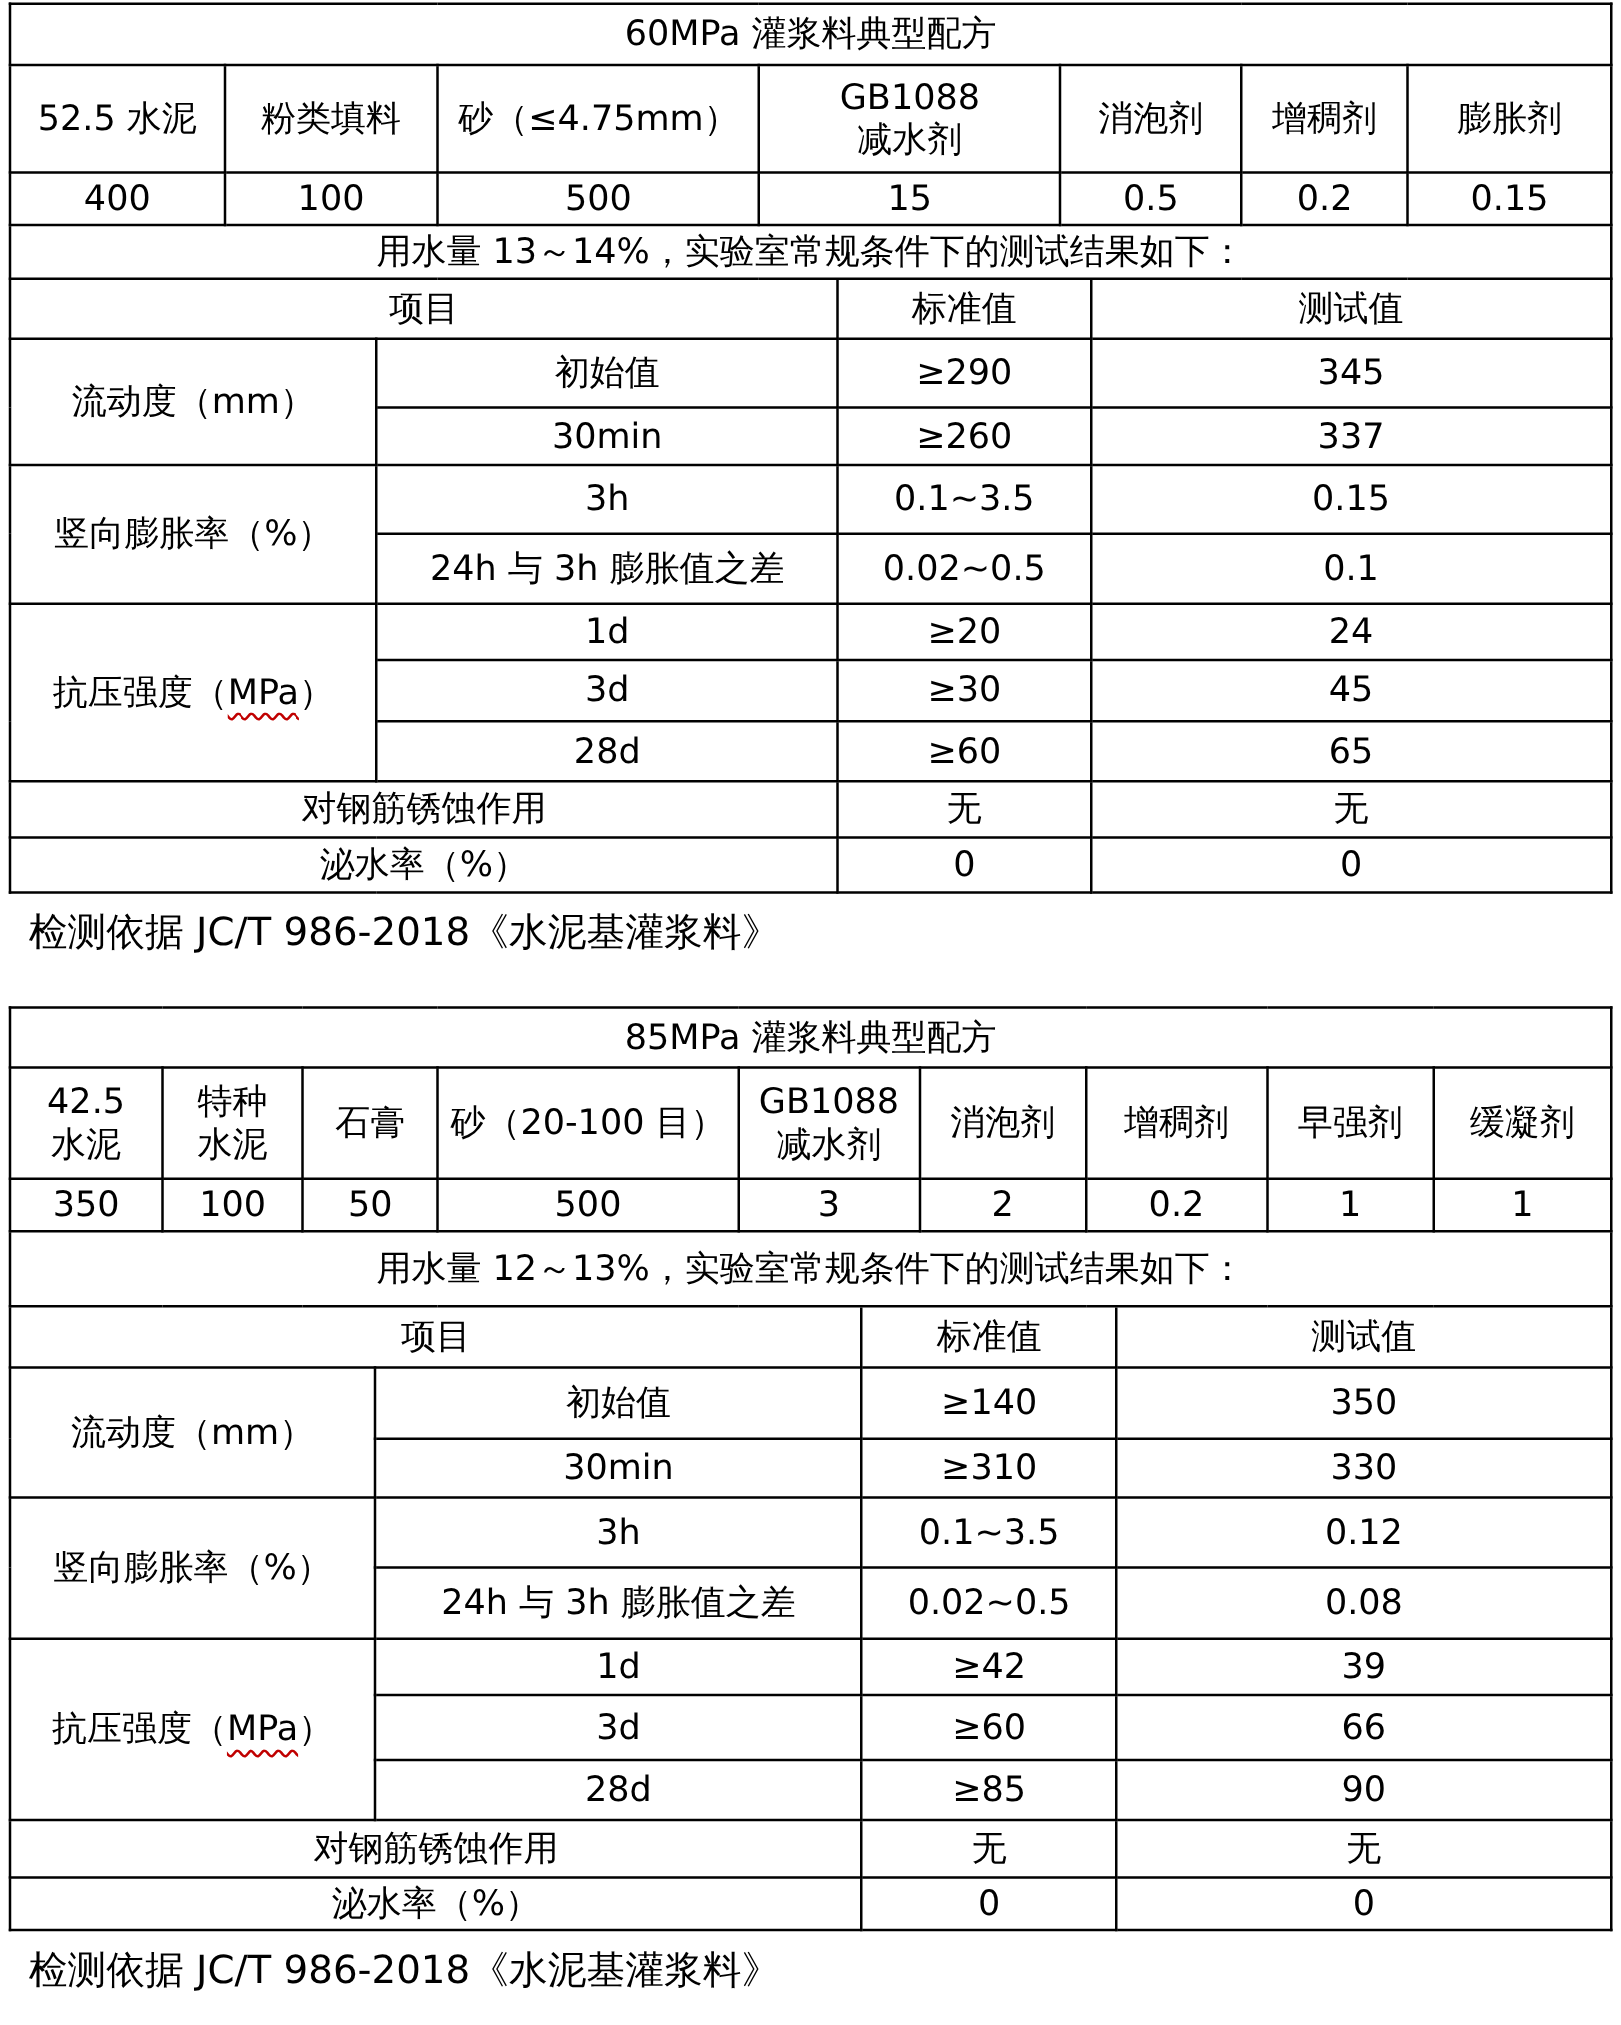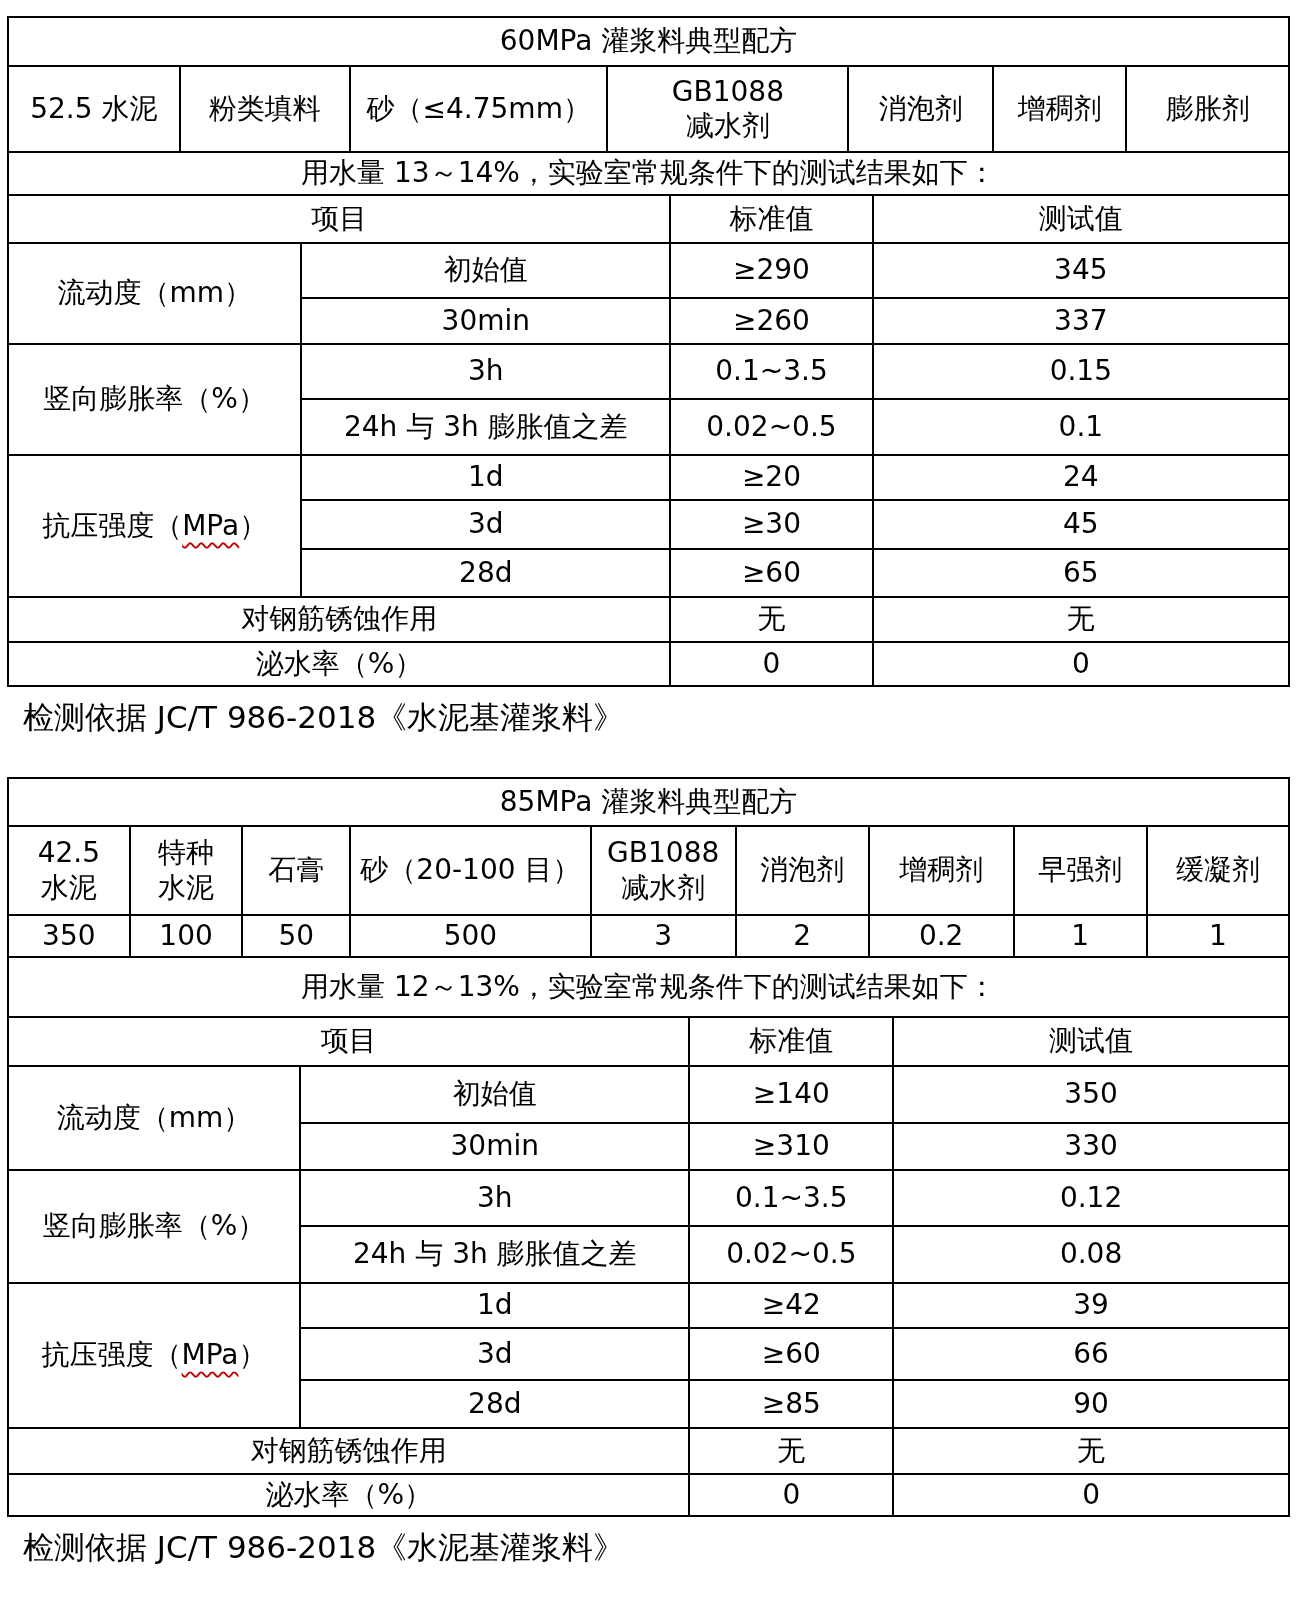--- a/index.html
+++ b/index.html
@@ -5,21 +5,21 @@
   html, body {
     margin: 0;
     padding: 0;
     background: #ffffff;
     color: #000000;
     font-family: "DejaVu Sans", "Liberation Sans", sans-serif;
   }
   .page {
     width: 1283px;
     margin: 0 auto;
-    padding-top: 16px;
+    padding-top: 2px;
     min-height: 1604px;
   }
   .block table {
     width: 100%;
     border-collapse: collapse;
     table-layout: fixed;
   }
   .block td {
     border: 2px solid #000;
     text-align: center;
@@ -74,20 +74,29 @@
       </tr>
       <tr style="height:86px">
         <td>52.5 水泥</td>
         <td>粉类填料</td>
         <td>砂（≤4.75mm）</td>
         <td>GB1088
 减水剂</td>
         <td>消泡剂</td>
         <td>增稠剂</td>
         <td>膨胀剂</td>
+      </tr>
+      <tr style="height:42px">
+        <td>400</td>
+        <td>100</td>
+        <td>500</td>
+        <td>15</td>
+        <td>0.5</td>
+        <td>0.2</td>
+        <td>0.15</td>
       </tr>
       <tr style="height:43px">
         <td colspan="7" class="note-cell">用水量 13～14%，实验室常规条件下的测试结果如下：</td>
       </tr>
     </tbody>
       </table>
 
     <table class="results">
       <colgroup>
         <col style="width:22.9%">

